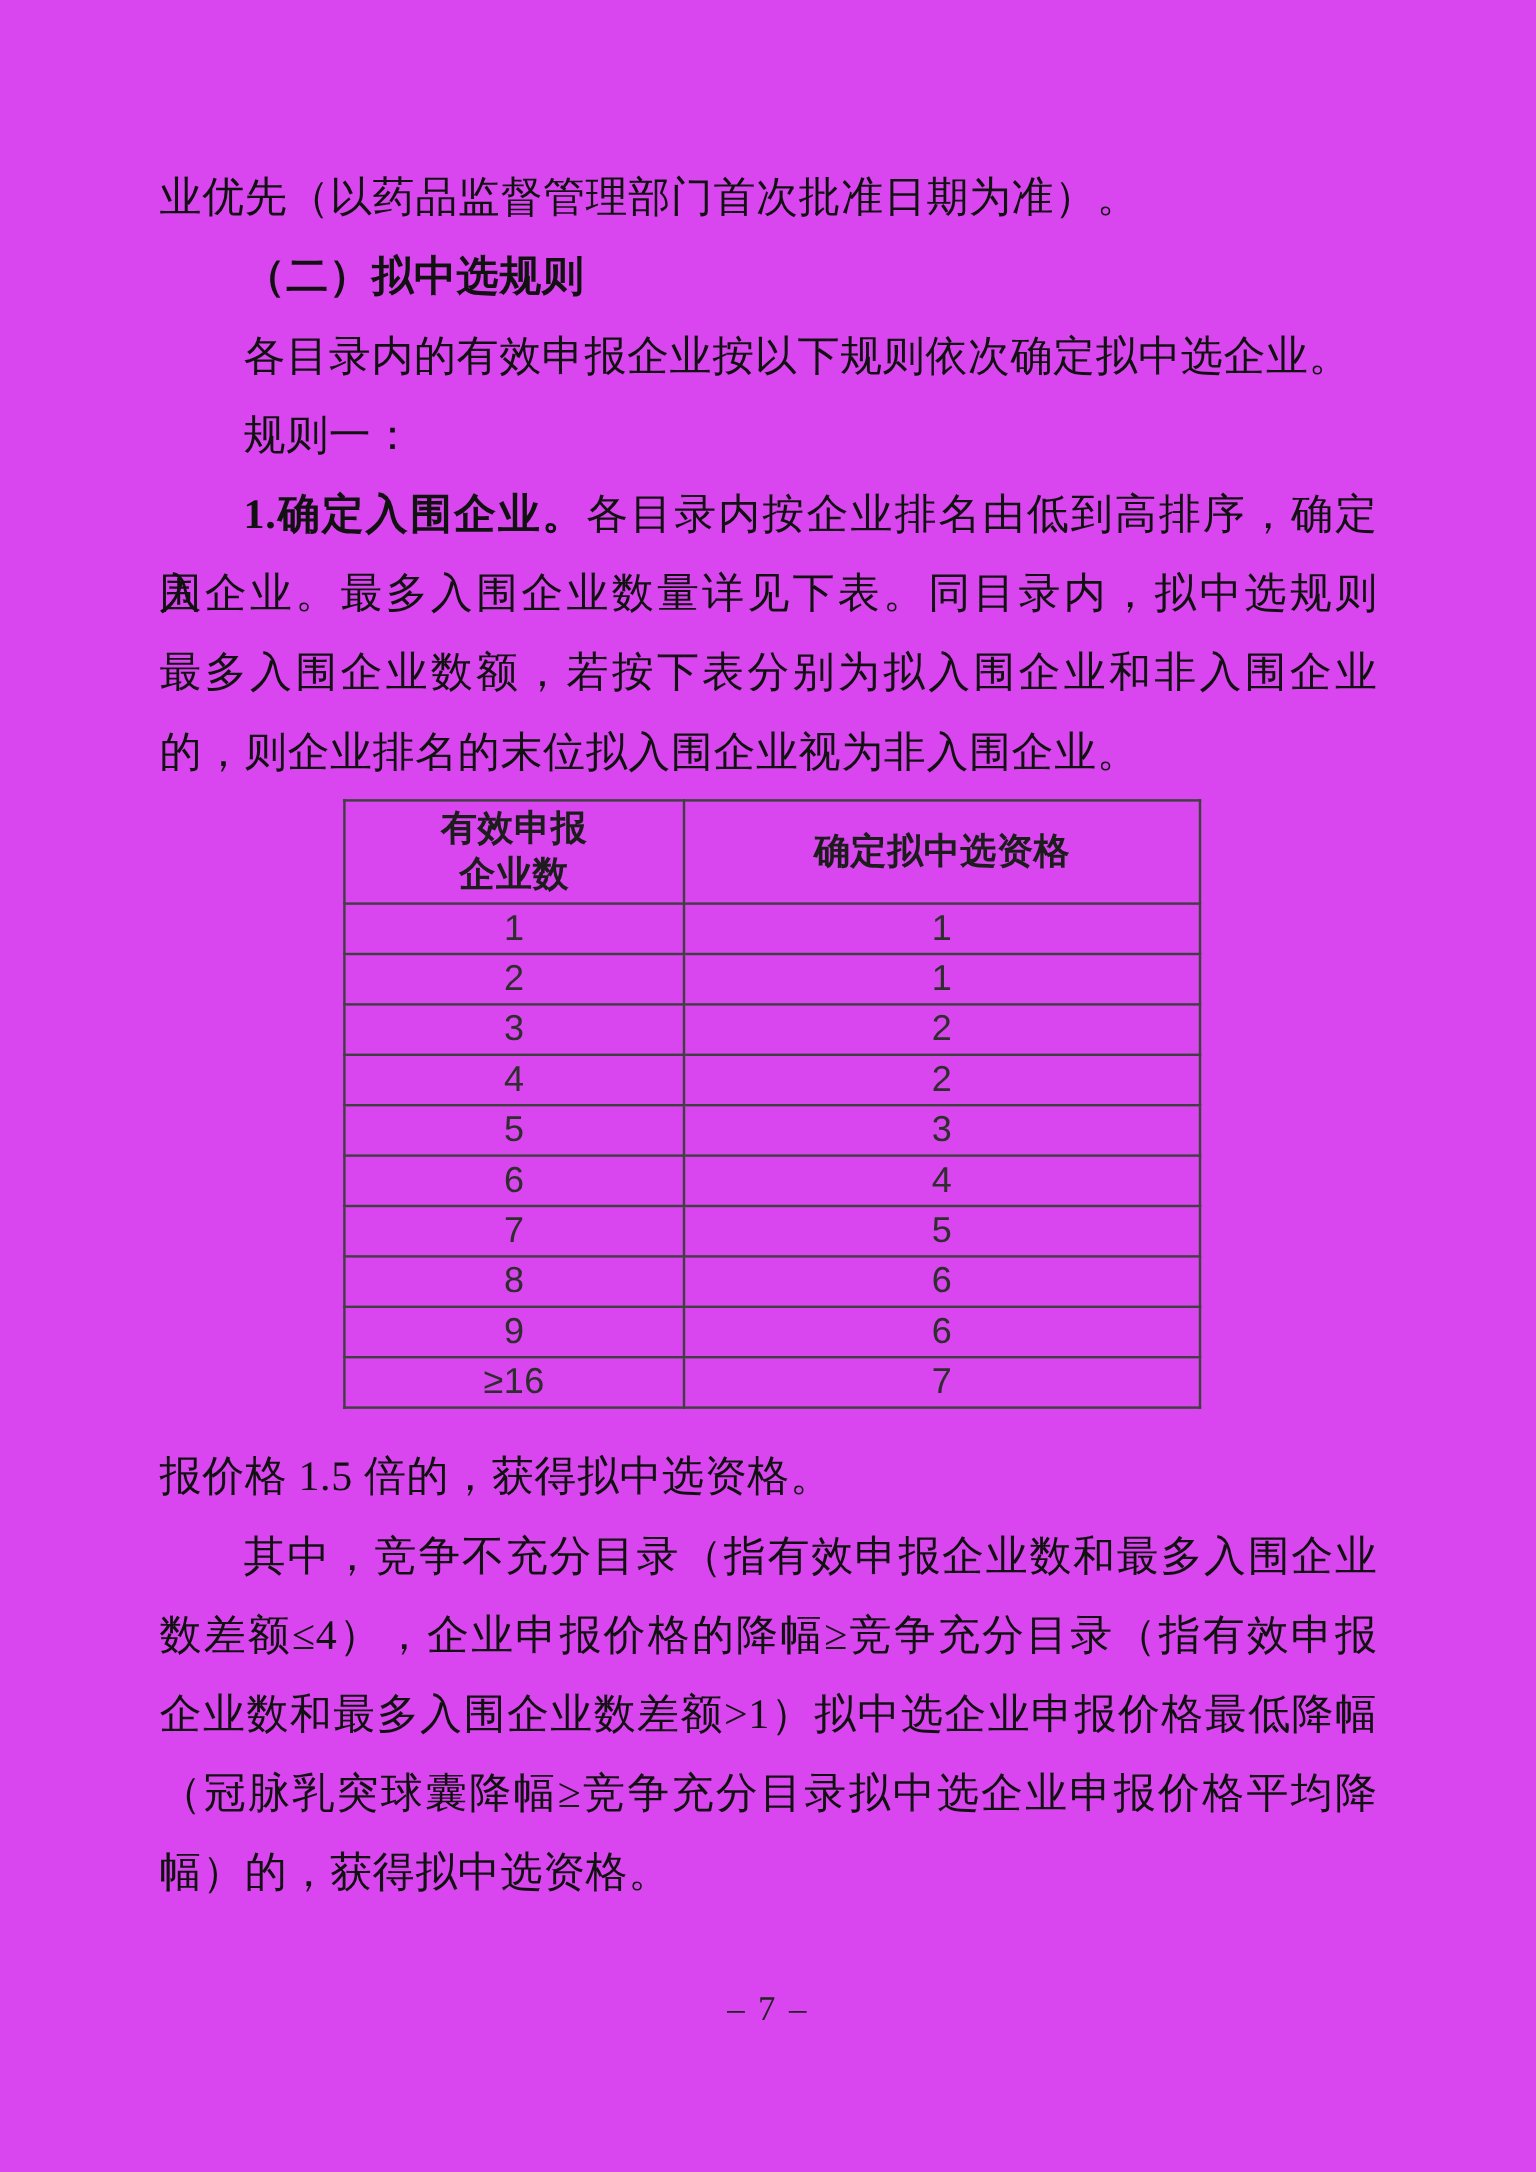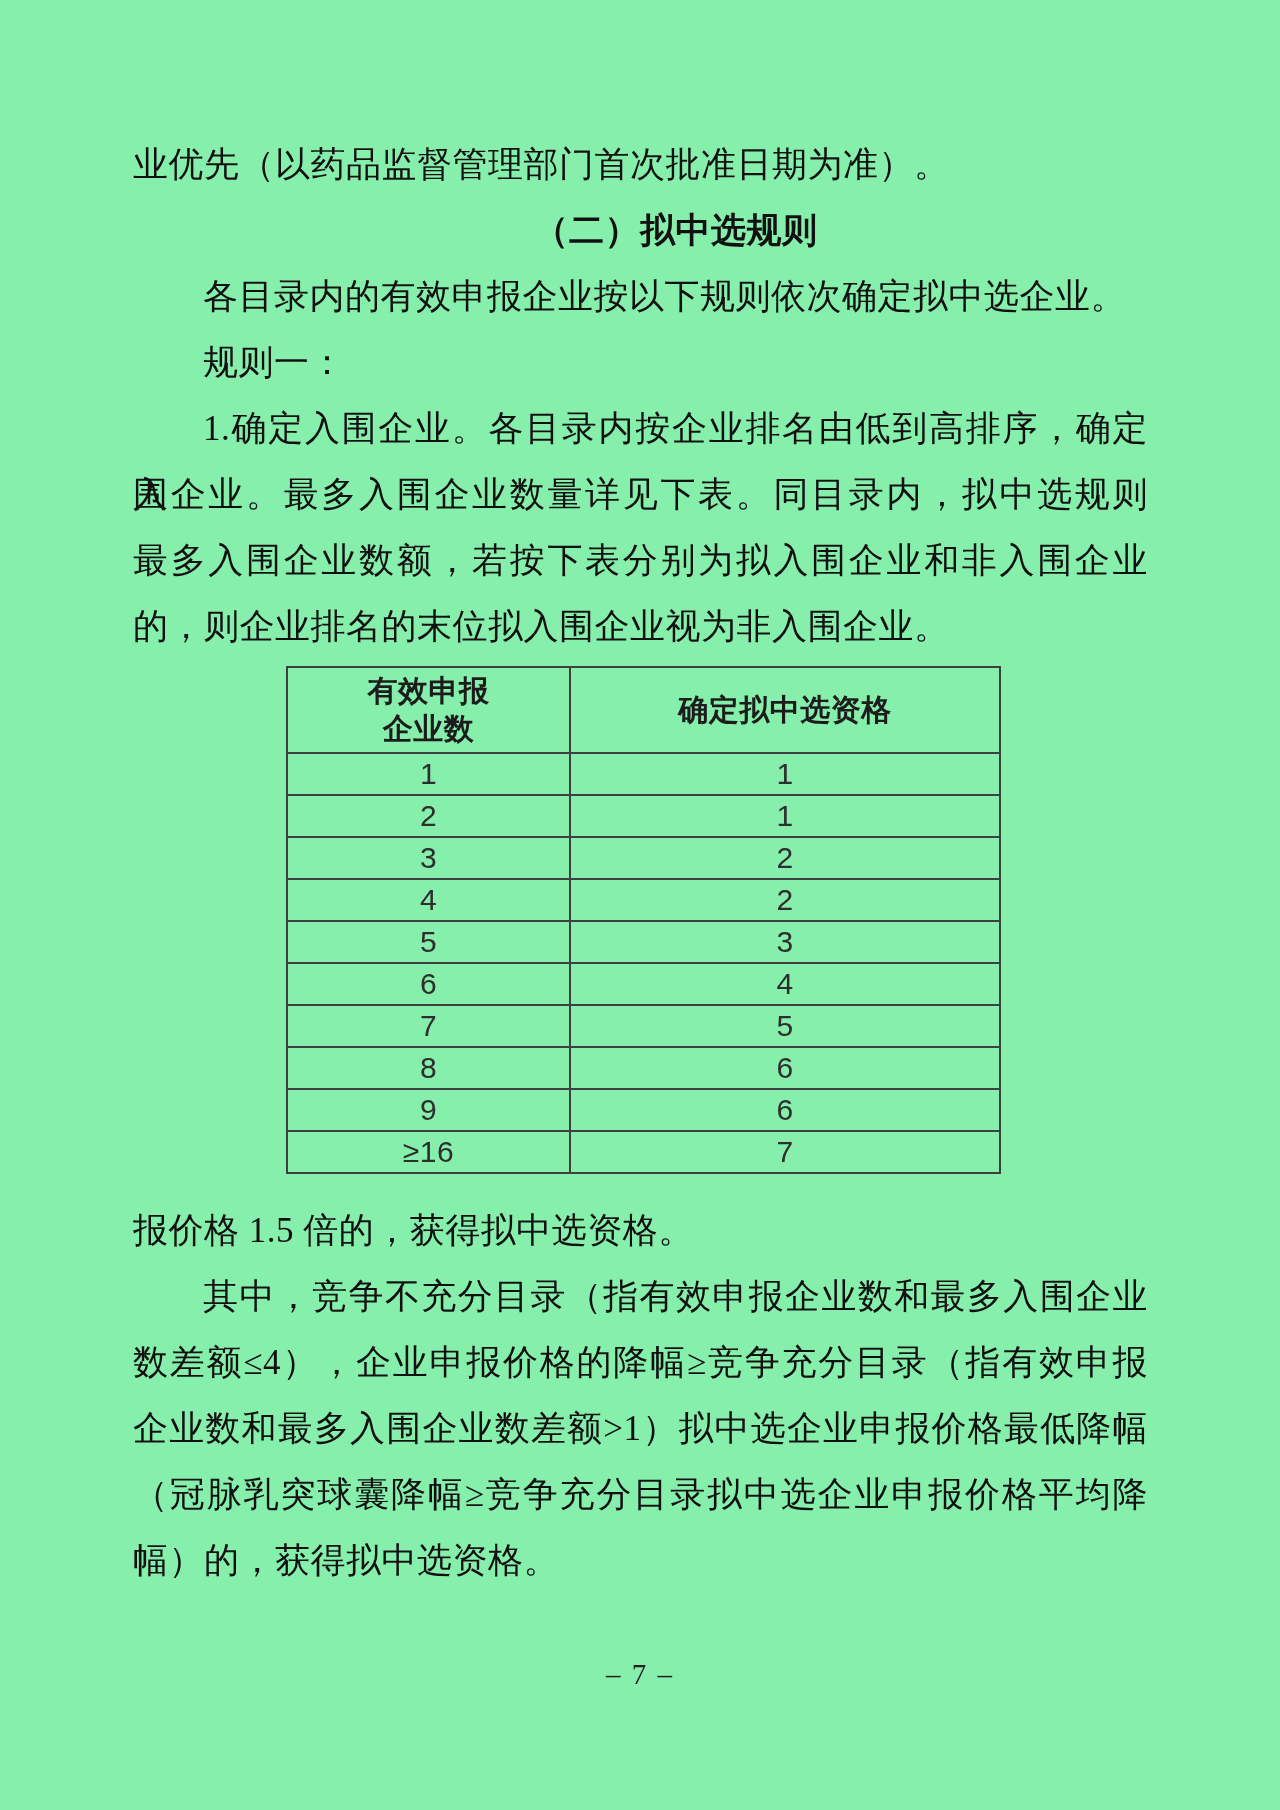--- a/index.html
+++ b/index.html
@@ -1,20 +1,20 @@
 <!DOCTYPE html>
 <html><head>
 <meta charset="utf-8">
 <style>
   html, body { margin: 0; padding: 0; }
   .page {
     position: relative;
     width: 1280px;
     height: 1810px;
-    background: #86efac;
+    background: #d946ef;
     font-family: "Liberation Serif", serif;
     color: #111111;
     overflow: hidden;
   }
   .content {
     position: absolute;
     top: 132px;
     left: 133px;
     width: 1015px;
     font-size: 35px;
@@ -23,22 +23,22 @@
   }
   .line { height: 66px; white-space: nowrap; }
   
   .line.fill {
     white-space: normal;
     text-align: justify;
     text-align-last: justify;
     text-justify: inter-character;
   }
   .indent { text-indent: 70px; }
-  .bold { font-weight: normal; margin-top: 16px; }
-  .heading { font-weight: bold; text-align: center; }
+  .bold { font-weight: bold; margin-top: 16px; }
+  .heading { font-weight: bold; }
 
   table.rule-table {
     border-collapse: collapse;
     table-layout: fixed;
     margin: 6px 0 24px 153px;
     width: 709px;
     font-family: Liberation Sans, sans-serif;
     color: #2e2e2e;
   }
   table.rule-table td, table.rule-table th {

